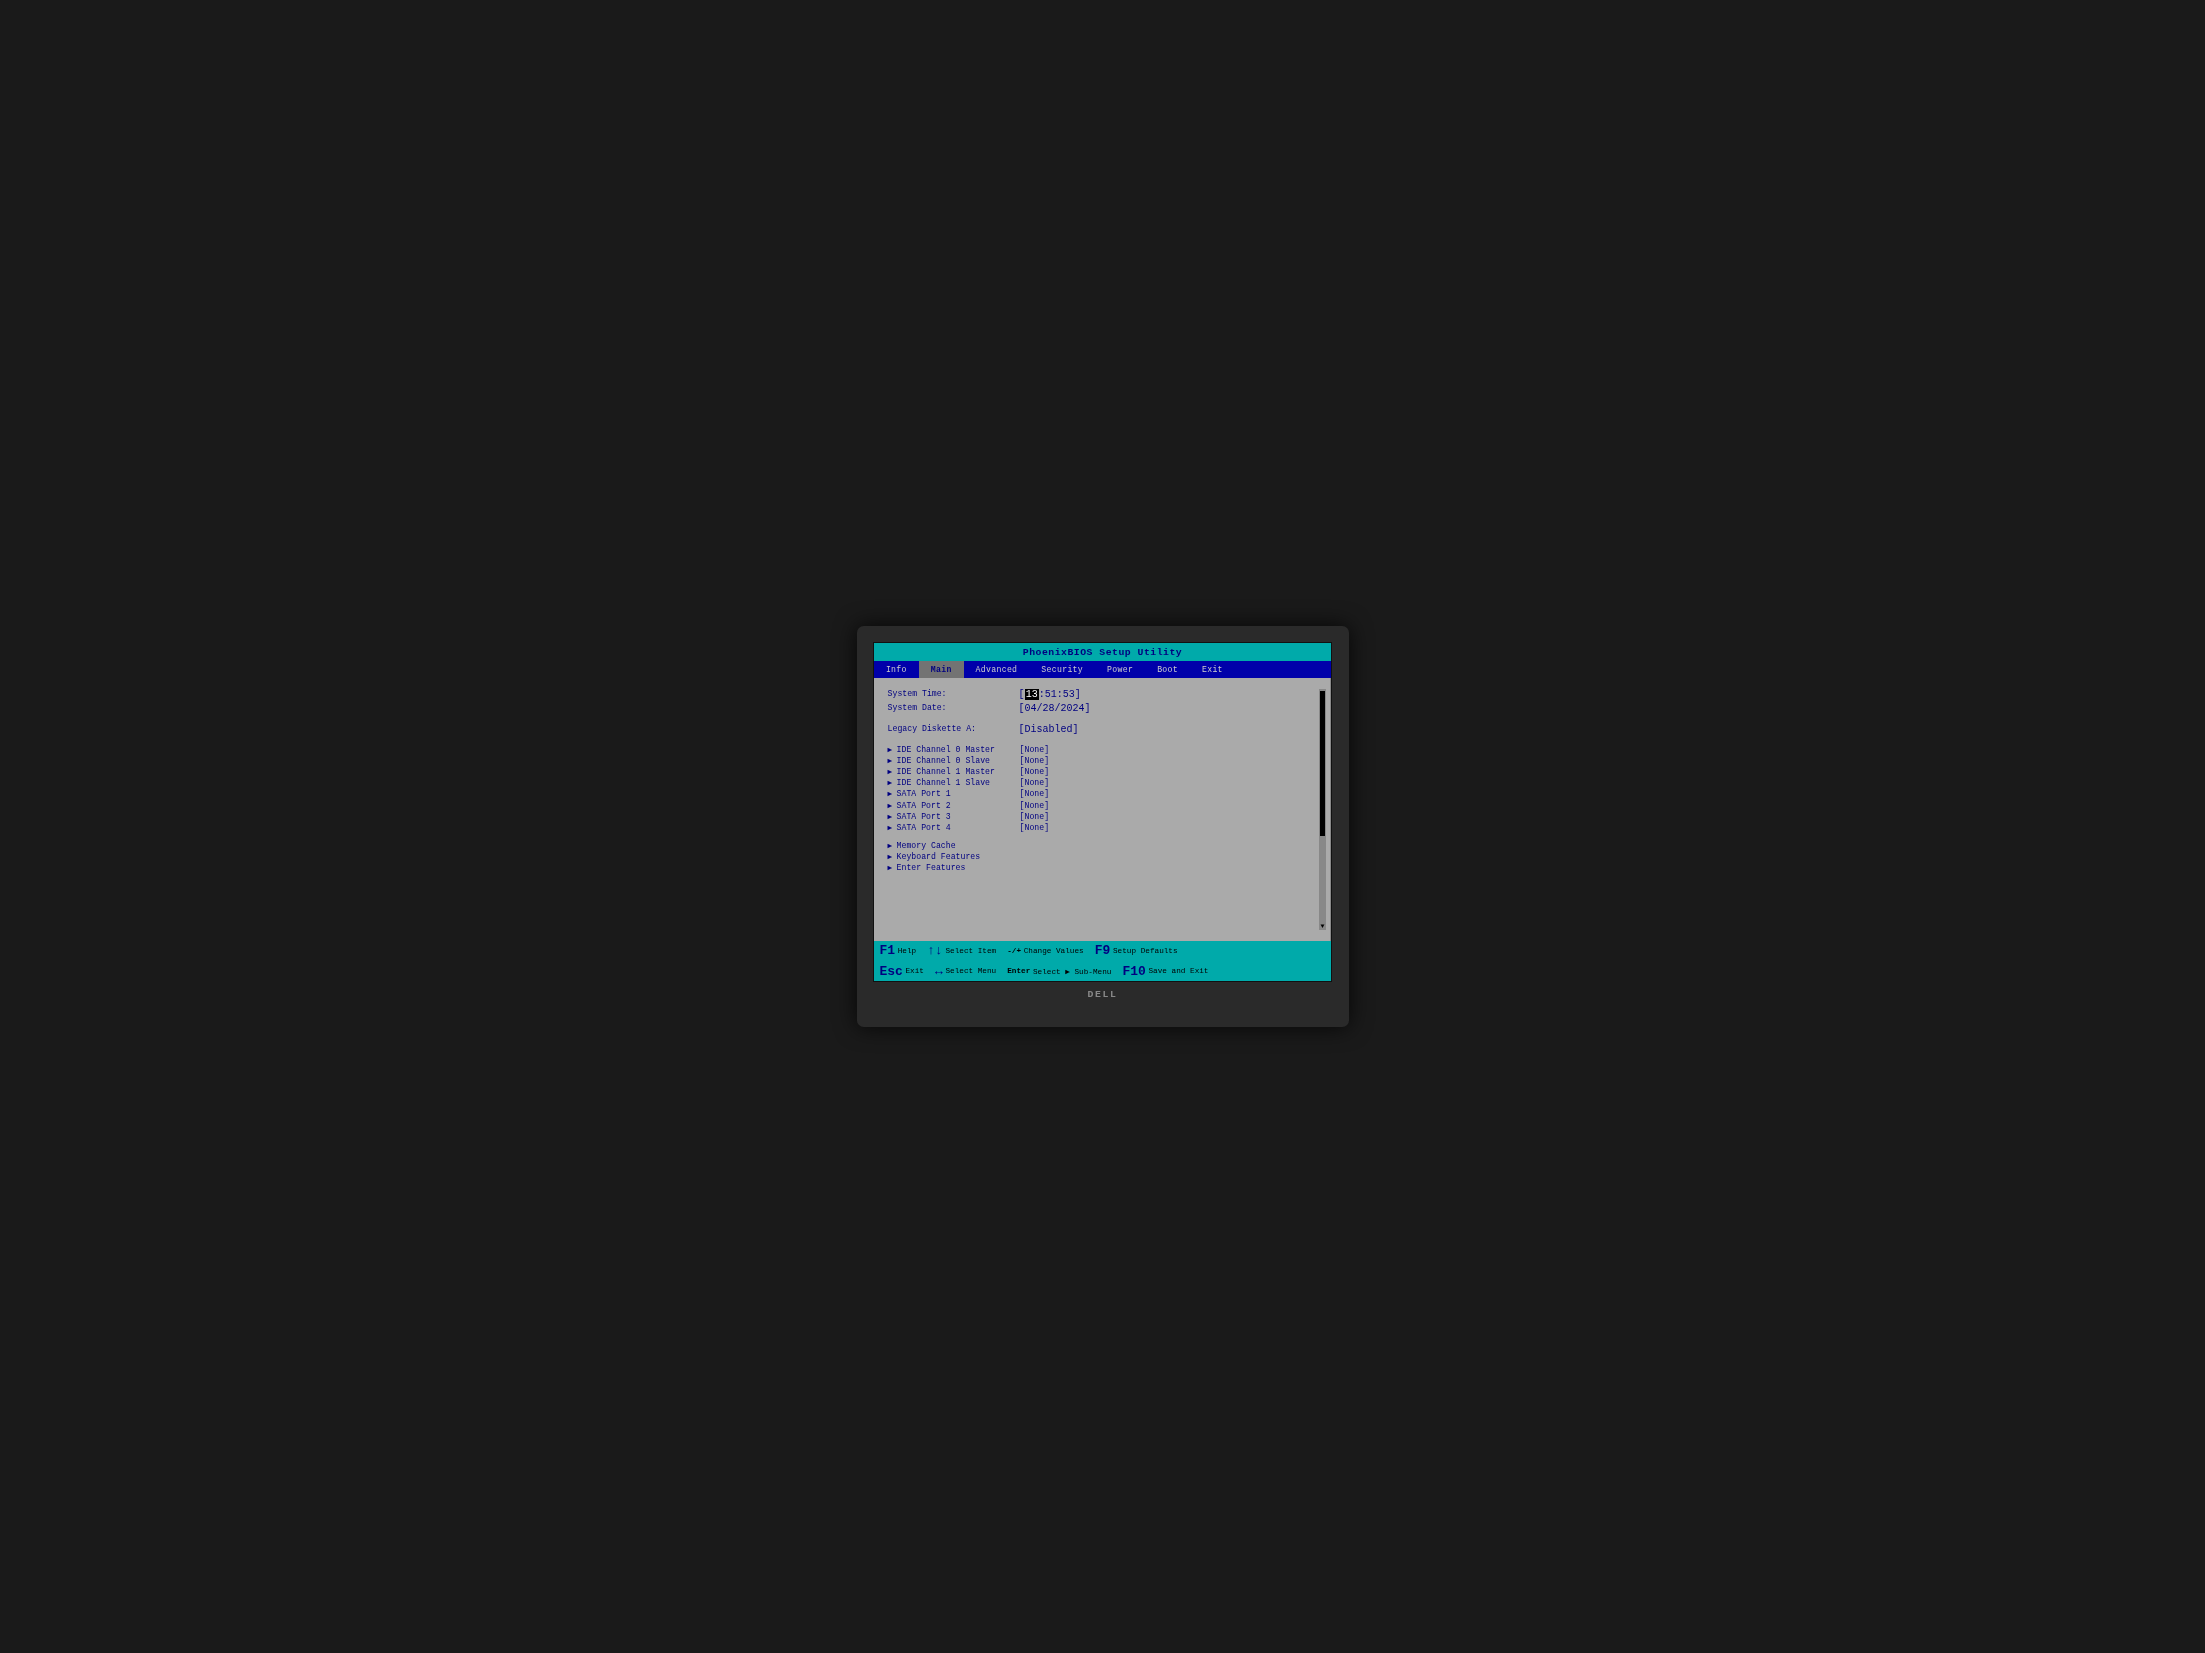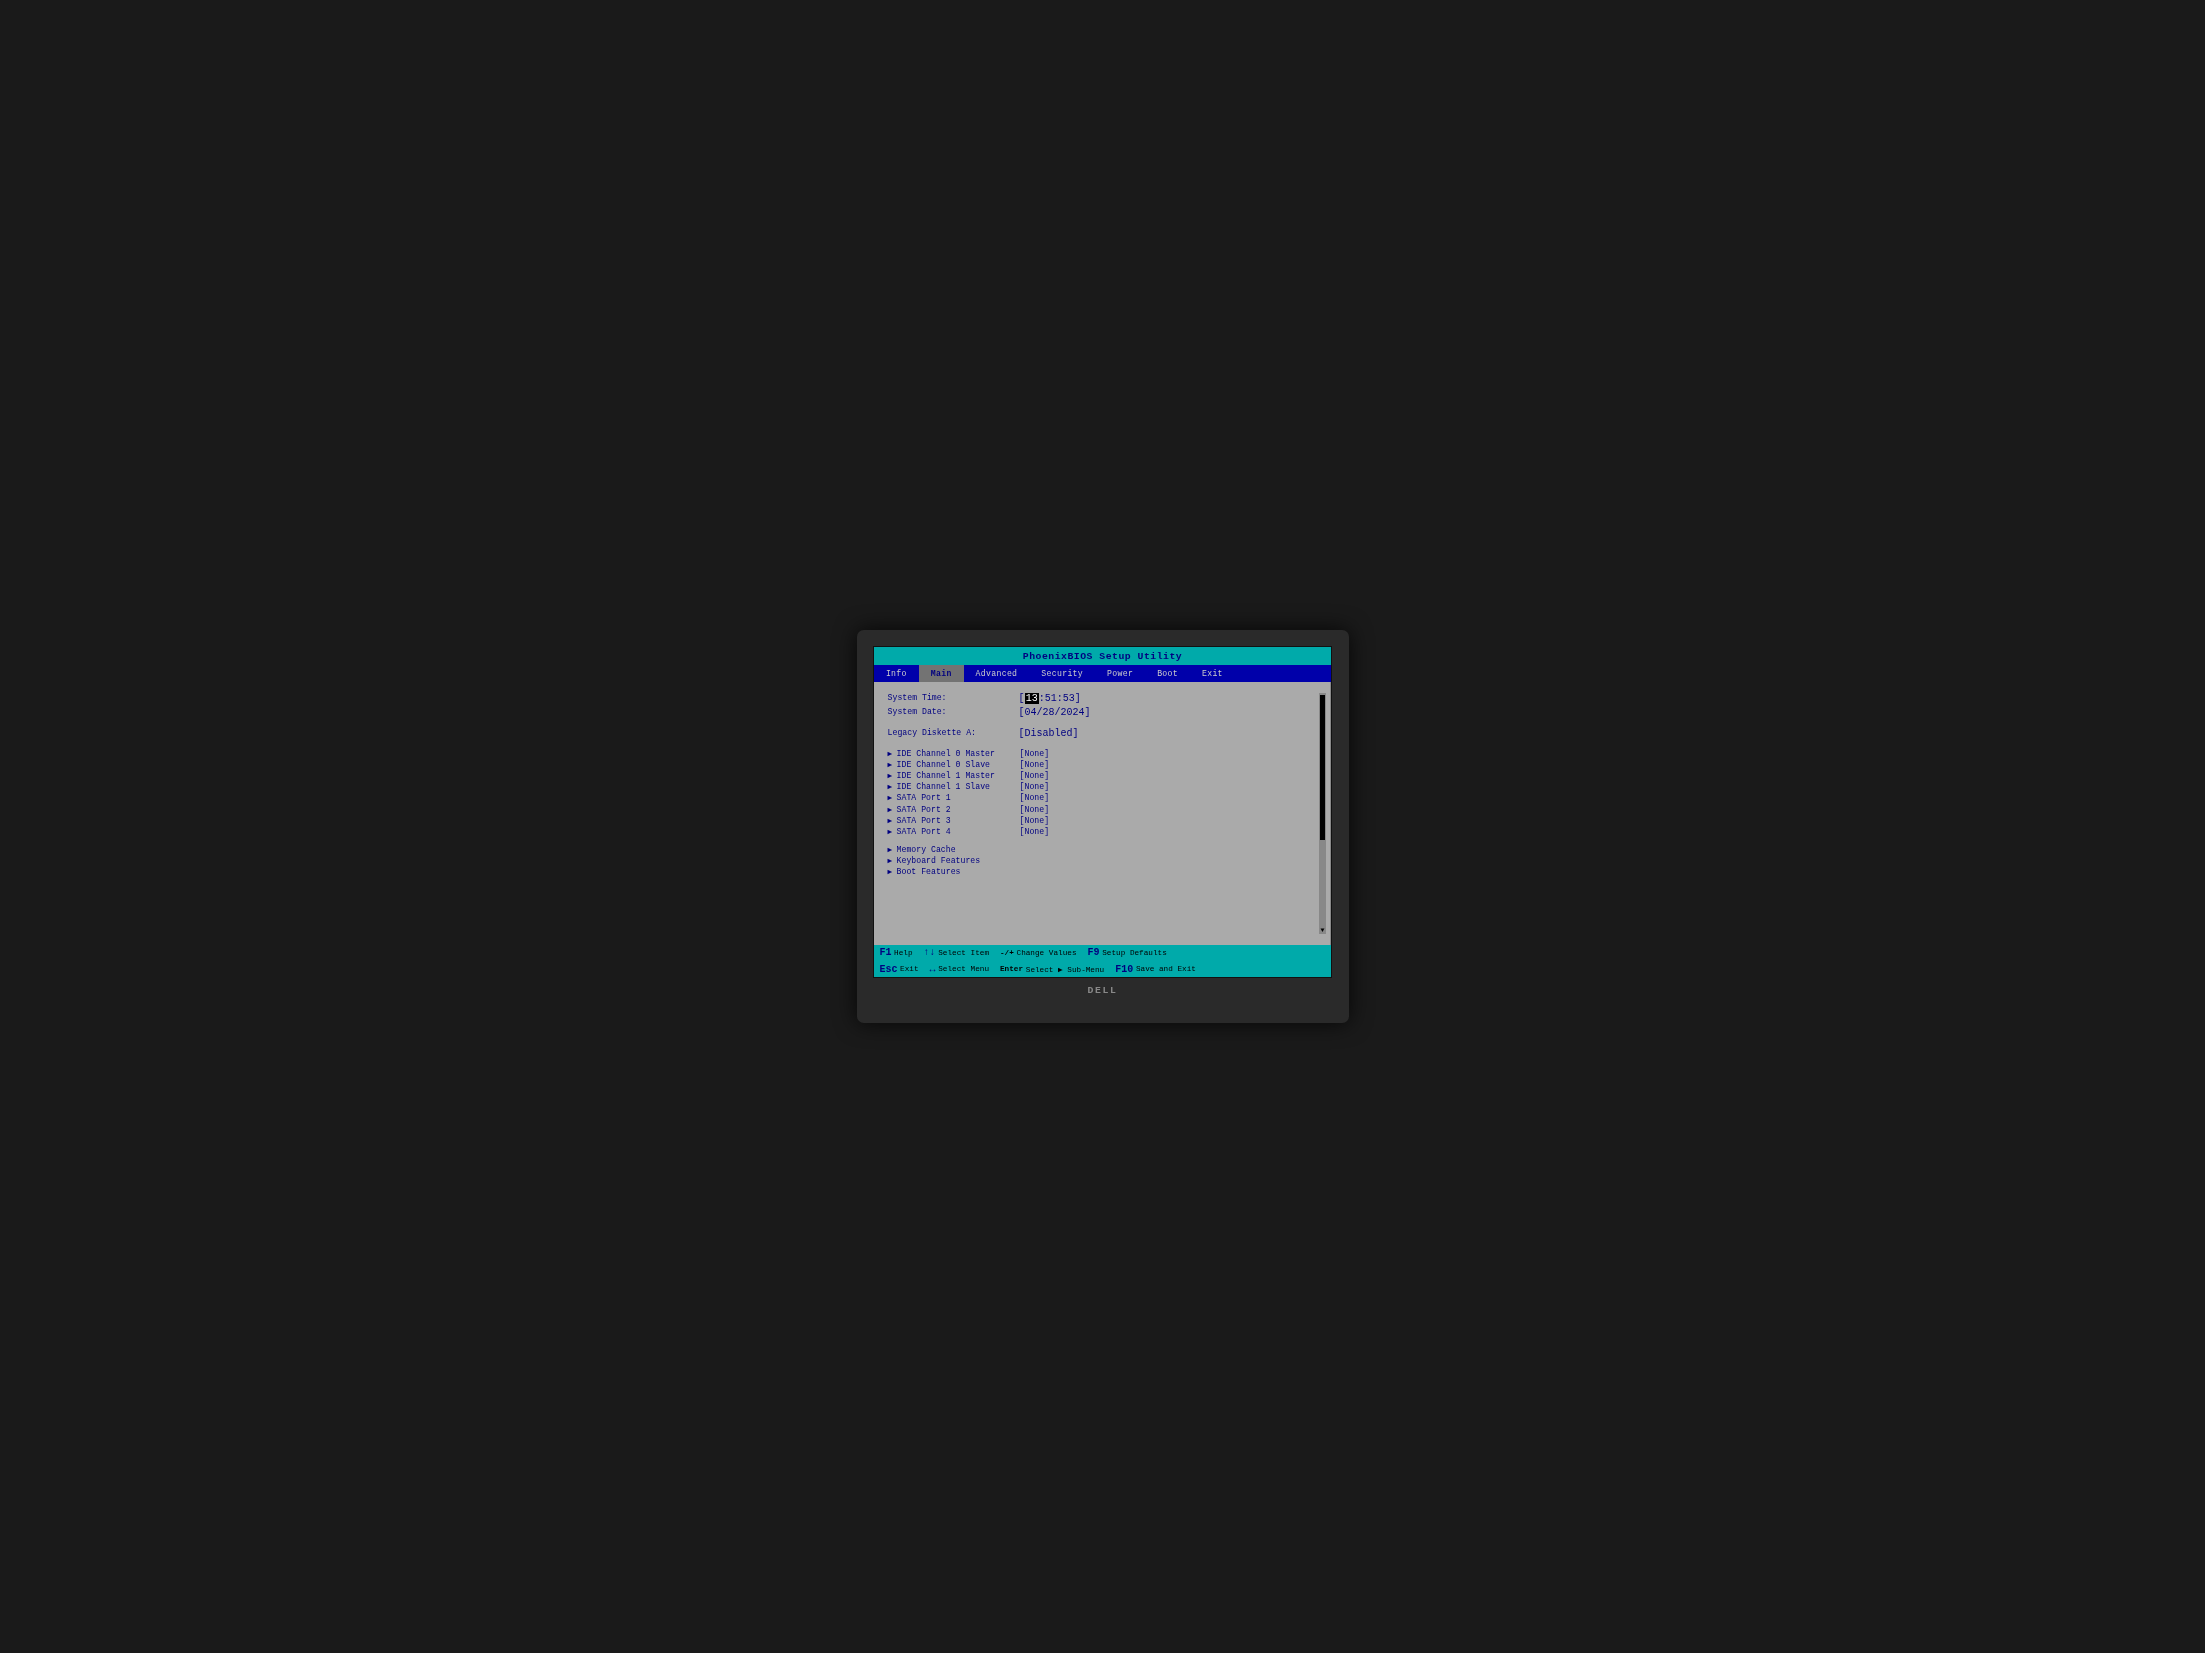--- a/index.html
+++ b/index.html
@@ -188,21 +188,21 @@
     .status-item {
       display: flex;
       align-items: center;
       gap: 2.7px;
       margin-right: 11px;
     }
 
     .status-key {
       color: #000080;
       font-weight: bold;
-      font-size: 10px;
+      font-size: 13px;
     }
 
     .status-desc {
       color: #000;
       font-size: 7.7px;
     }
 
     .status-key-em {
       color: #000;
       font-weight: bold;
@@ -322,21 +322,21 @@
         <div class="submenu-item">
           <span class="submenu-arrow">▶</span>
           <span class="submenu-label">Memory Cache</span>
         </div>
         <div class="submenu-item">
           <span class="submenu-arrow">▶</span>
           <span class="submenu-label">Keyboard Features</span>
         </div>
         <div class="submenu-item">
           <span class="submenu-arrow">▶</span>
-          <span class="submenu-label">Boot Features</span>
+          <span class="submenu-label">Enter Features</span>
         </div>
 
         <div class="scrollbar">
           <div class="scroll-thumb"></div>
           <span class="scroll-arrow-down">▼</span>
         </div>
 
       </div>
 
 

